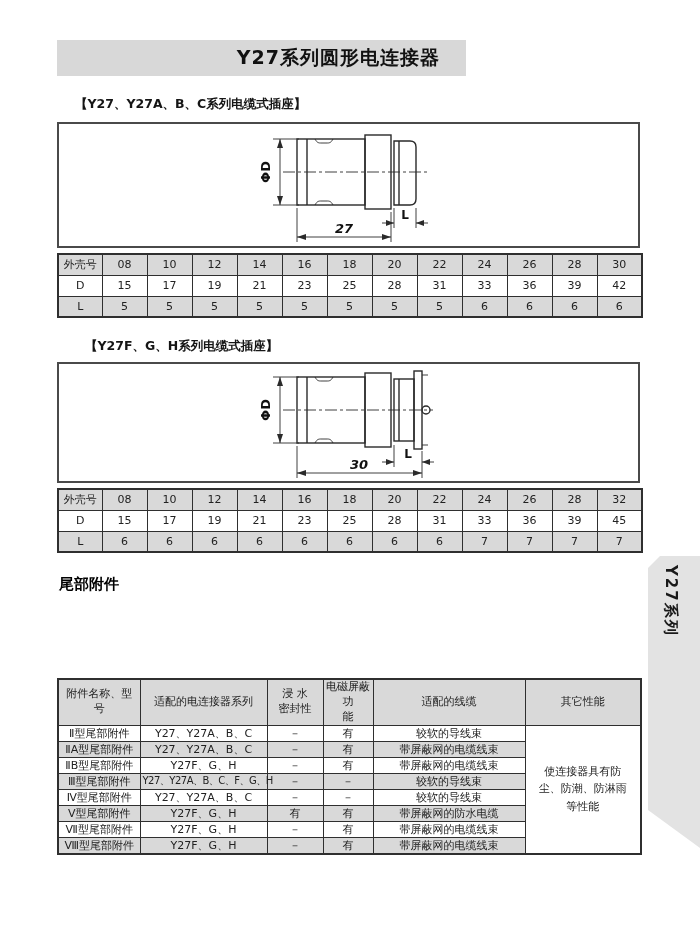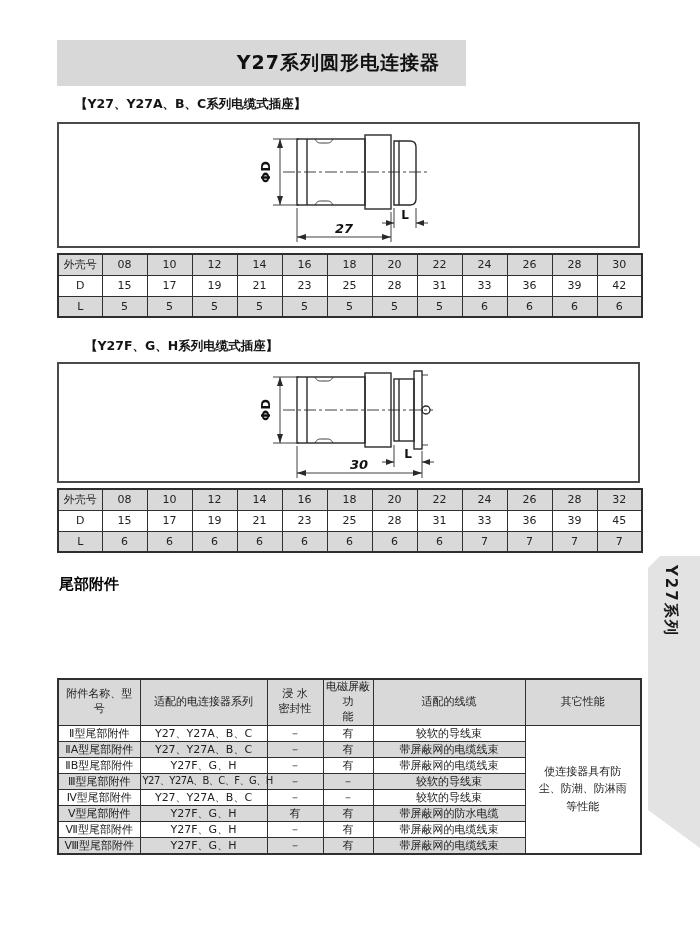--- a/index.html
+++ b/index.html
@@ -10,21 +10,21 @@
     --text:#1c1c1c;
   }
   *{margin:0;padding:0;box-sizing:border-box;}
   html,body{background:#fff;}
   .page{
     position:relative;width:700px;height:943px;background:#fff;overflow:hidden;
     font-family:"DejaVu Sans","Liberation Sans",sans-serif;color:var(--text);
   }
   
   .title-bar{
-    position:absolute;left:57px;top:40px;width:409px;height:46px;
+    position:absolute;left:57px;top:40px;width:409px;height:36px;
     background:var(--title-bar-bg);
     display:flex;align-items:center;justify-content:flex-end;padding-right:26px;
   }
   .title-bar span{font-size:19px;font-weight:bold;letter-spacing:1px;color:#111;}
   
   .sec-heading{position:absolute;left:57px;font-size:12.5px;font-weight:600;color:#151515;}
   .s1{top:96px;margin-left:18px;}
   .s2{top:338px;margin-left:28px;}
   
   .draw-box{

